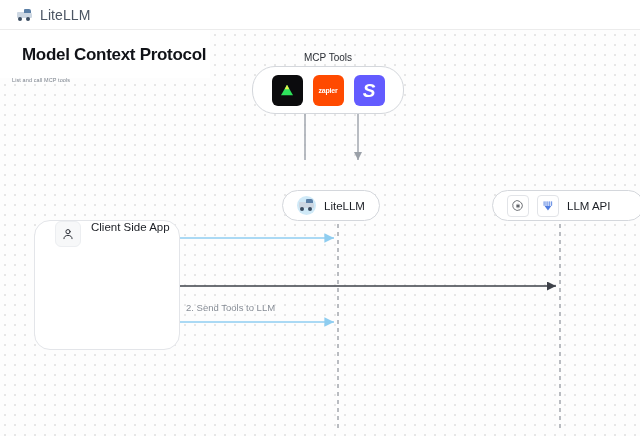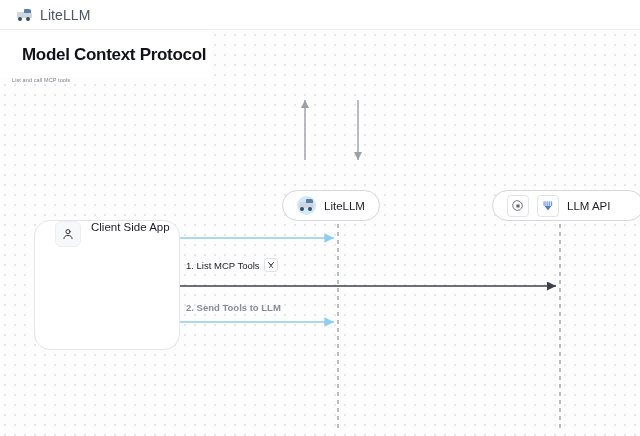--- a/index.html
+++ b/index.html
@@ -242,21 +242,21 @@
     position: absolute;
     font-size: 9.5px;
     white-space: nowrap;
     display: flex;
     align-items: center;
     gap: 4px;
     z-index: 8;
     background: transparent;
   }
   .edge-label.dark-text { color: #1c1f25; }
-  .edge-label.gray-text { color: #878d96; font-weight: bold; }
+  .edge-label.gray-text { color: #878d96; }
   .wrench-badge {
     display: inline-flex;
     align-items: center;
     justify-content: center;
     width: 12px; height: 12px;
     border: 1px solid #dcdfe4;
     border-radius: 3px;
     background: #ffffff;
   }
   #label-1 { left: 186px; top: 228px; }
@@ -312,20 +312,41 @@
 
     <line x1="358" y1="70" x2="358" y2="130" stroke="#9aa0a8" stroke-width="1.4" marker-end="url(#arrow-gray-d)"></line>
 
     <line x1="176" y1="208" x2="334" y2="208" stroke="#8ecdf0" stroke-width="1.6" marker-start="url(#arrow-blue-l)" marker-end="url(#arrow-blue-r)"></line>
 
     <line x1="172" y1="256" x2="556" y2="256" stroke="#3d4149" stroke-width="1.5" marker-start="url(#arrow-dark-l)" marker-end="url(#arrow-dark-r)"></line>
 
     <line x1="176" y1="292" x2="334" y2="292" stroke="#8ecdf0" stroke-width="1.6" marker-start="url(#arrow-blue-l)" marker-end="url(#arrow-blue-r)"></line>
   </svg>
 
+  <div id="mcp-tools-group">
+    <div class="group-label">MCP Tools</div>
+    <div id="mcp-tools-box">
+
+      <div class="tool-chip dark">
+        <svg width="18" height="18" viewBox="0 0 24 24">
+          <polygon points="12,5 20,19 4,19" fill="#2ee25c"></polygon>
+          <polygon points="12,5 15,11 9,11" fill="#e8f24a"></polygon>
+        </svg>
+      </div>
+
+      <div class="tool-chip orange">
+        <span class="zapier-word">zapier</span>
+      </div>
+
+      <div class="tool-chip indigo">
+        <span class="stripe-s">S</span>
+      </div>
+
+    </div>
+  </div>
 
   <div id="node-litellm" class="node-pill">
     <span class="avatar-circle">
       <span class="truck-body"></span>
       <span class="truck-cab"></span>
       <span class="truck-w1"></span>
       <span class="truck-w2"></span>
     </span>
     <span class="node-label">LiteLLM</span>
   </div>
@@ -355,27 +376,19 @@
   <div id="client-app-box">
     <span class="sq-icon">
       <svg width="14" height="14" viewBox="0 0 24 24" fill="none" stroke="#2b2f36" stroke-width="1.7" stroke-linecap="round">
         <circle cx="12" cy="8" r="3.6"></circle>
         <path d="M5 20c0-3.6 3.1-5.6 7-5.6s7 2 7 5.6"></path>
       </svg>
     </span>
     <span class="node-label">Client Side App</span>
   </div>
 
-  <div id="label-1" class="edge-label dark-text">
-    <span>1. List MCP Tools</span>
-    <span class="wrench-badge">
-      <svg width="8" height="8" viewBox="0 0 24 24" fill="none" stroke="#2b2f36" stroke-width="2.4" stroke-linecap="round">
-        <path d="M4 4l7 7M20 4l-7 7M7 20l10-12M17 20L7 8"></path>
-      </svg>
-    </span>
-  </div>
 
   <div id="label-2" class="edge-label gray-text">
     <span>2. Send Tools to LLM</span>
   </div>
 
 
 </div>
 
 </body></html>

